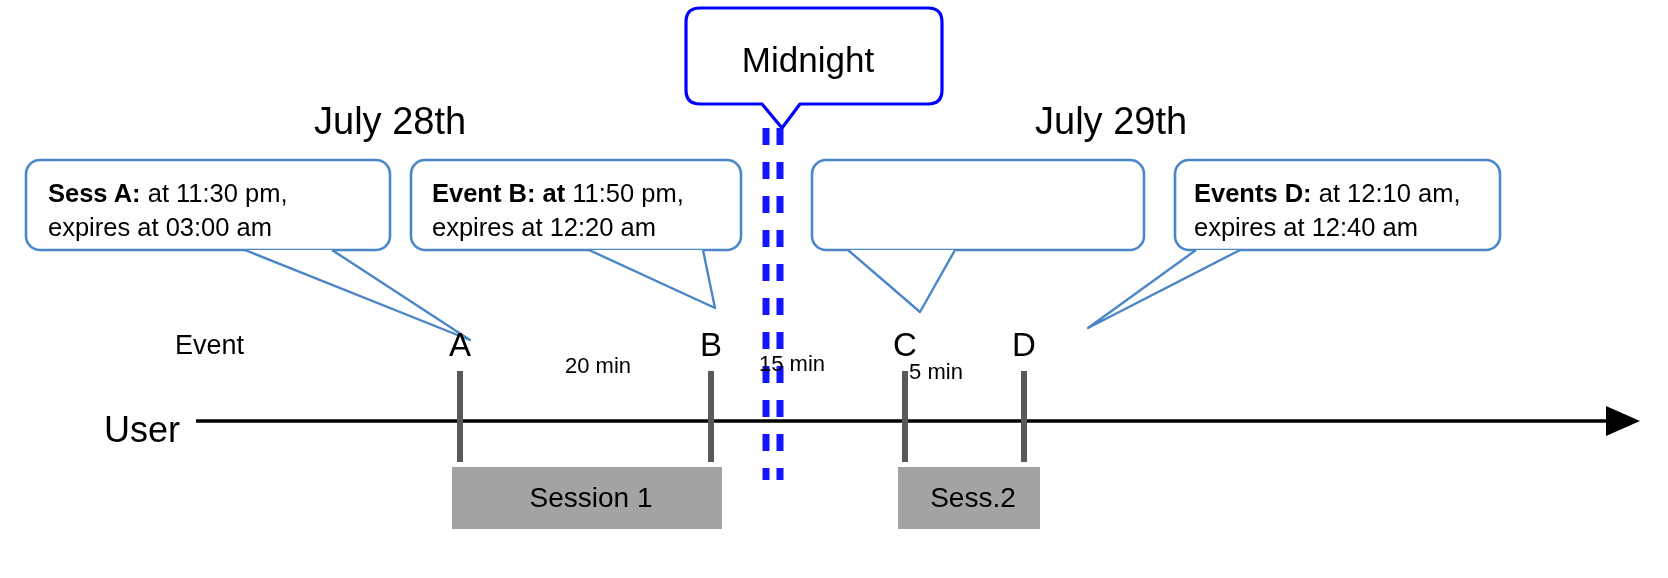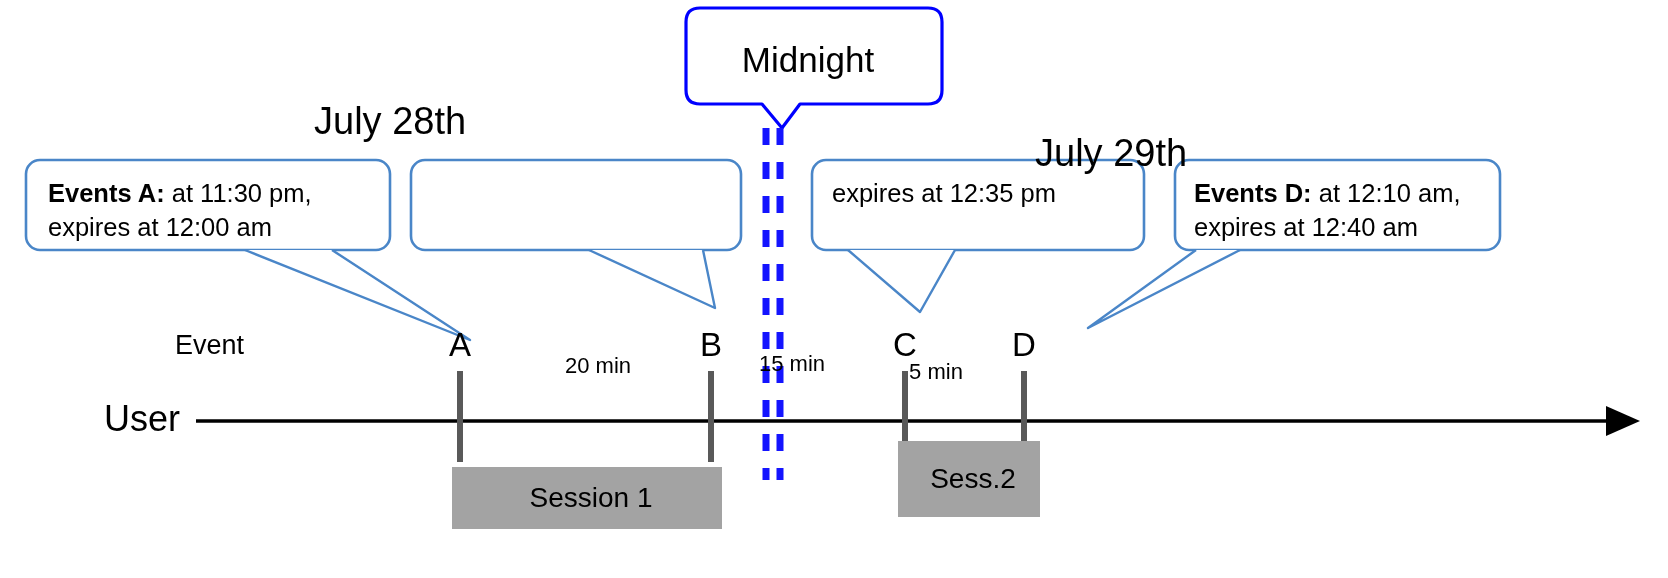--- a/index.html
+++ b/index.html
@@ -159,51 +159,54 @@
 
     <g>
       <line x1="460" y1="371" x2="460" y2="462" stroke="#595959" stroke-width="6"></line>
       <line x1="711" y1="371" x2="711" y2="462" stroke="#595959" stroke-width="6"></line>
       <line x1="905" y1="371" x2="905" y2="462" stroke="#595959" stroke-width="6"></line>
       <line x1="1024" y1="371" x2="1024" y2="462" stroke="#595959" stroke-width="6"></line>
     </g>
   </svg>
 
   <div class="abs day-label" style="left:304px; top:100px;margin-left:10px;">July 28th</div>
-  <div class="abs day-label" style="left:1035px; top:100px;margin-top:32px;">July 29th</div>
+  <div class="abs day-label" style="left:1035px; top:100px;">July 29th</div>
 
   <div class="abs midnight-text" style="left:686px; top:40px; width:244px;">Midnight</div>
 
   <div class="abs callout-text" style="left:48px; top:176px;">
-    <div><b>Events A:</b><span> at 11:30 pm,</span></div>
-    <div>expires at 12:00 am</div>
-  </div>
-
+    <div><b>Sess A:</b><span> at 11:30 pm,</span></div>
+    <div>expires at 03:00 am</div>
+  </div>
+
+  <div class="abs callout-text" style="left:432px; top:176px;">
+    <div><b>Event B: at</b><span> 11:50 pm,</span></div>
+    <div>expires at 12:20 am</div>
+  </div>
 
   <div class="abs callout-text" style="left:832px; top:176px;">
-    <div>expires at 12:35 pm</div>
   </div>
 
   <div class="abs callout-text" style="left:1194px; top:176px;">
     <div><b>Events D:</b><span>  at 12:10 am,</span></div>
     <div>expires at 12:40 am</div>
   </div>
 
   <div class="abs row-label-events" style="left:175px; top:330px;">Event</div>
-  <div class="abs row-label-user" style="left:104px; top:398px;">User</div>
+  <div class="abs row-label-user" style="left:104px; top:409px;">User</div>
 
   <div class="abs tick-letter" style="left:435px; top:326px; width:50px;">A</div>
   <div class="abs tick-letter" style="left:686px; top:326px; width:50px;">B</div>
   <div class="abs tick-letter" style="left:880px; top:326px; width:50px;">C</div>
   <div class="abs tick-letter" style="left:999px; top:326px; width:50px;">D</div>
 
   <div class="abs gap-label" style="left:534px; top:339px; width:128px;">20 min</div>
   <div class="abs gap-label" style="left:728px; top:337px; width:128px;">15 min</div>
   <div class="abs gap-label" style="left:877px; top:345px; width:118px;">5 min</div>
 
   <div class="abs session-box" style="left:452px; top:467px; width:262px; height:62px;">
     <span class="session-text">Session 1</span>
   </div>
-  <div class="abs session-box" style="left:898px; top:441px; width:134px; height:76px;">
+  <div class="abs session-box" style="left:898px; top:467px; width:134px; height:62px;">
     <span class="session-text">Sess.2</span>
   </div>
 
 </div>
 
 </body></html>

